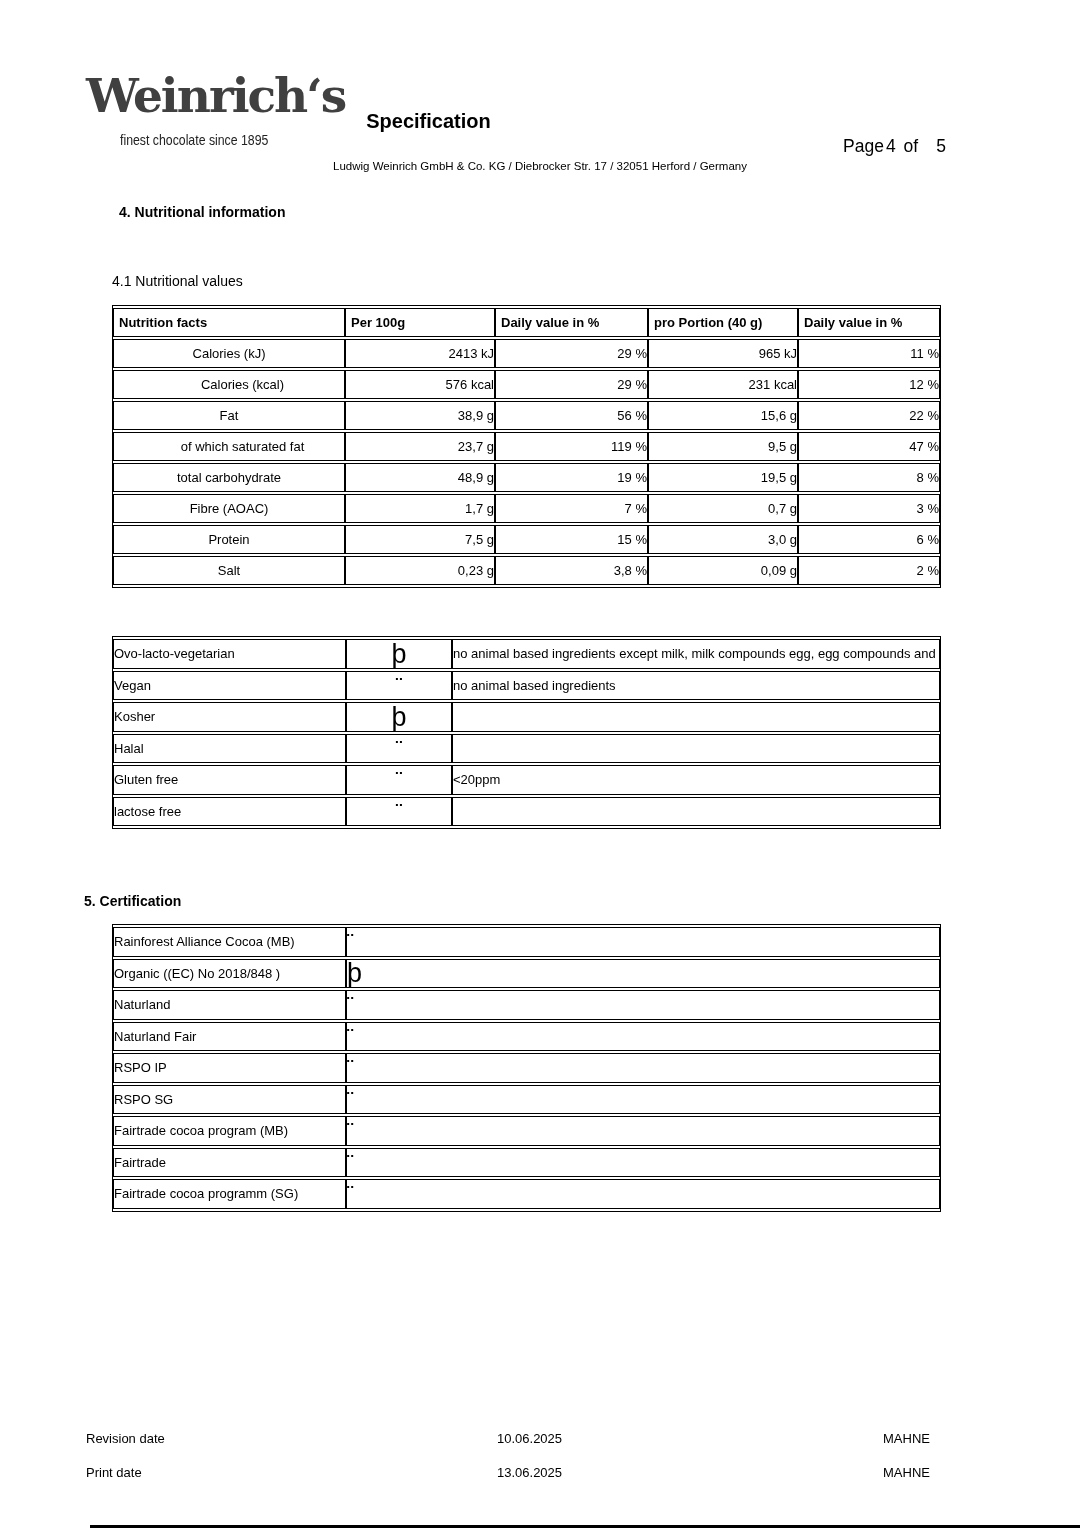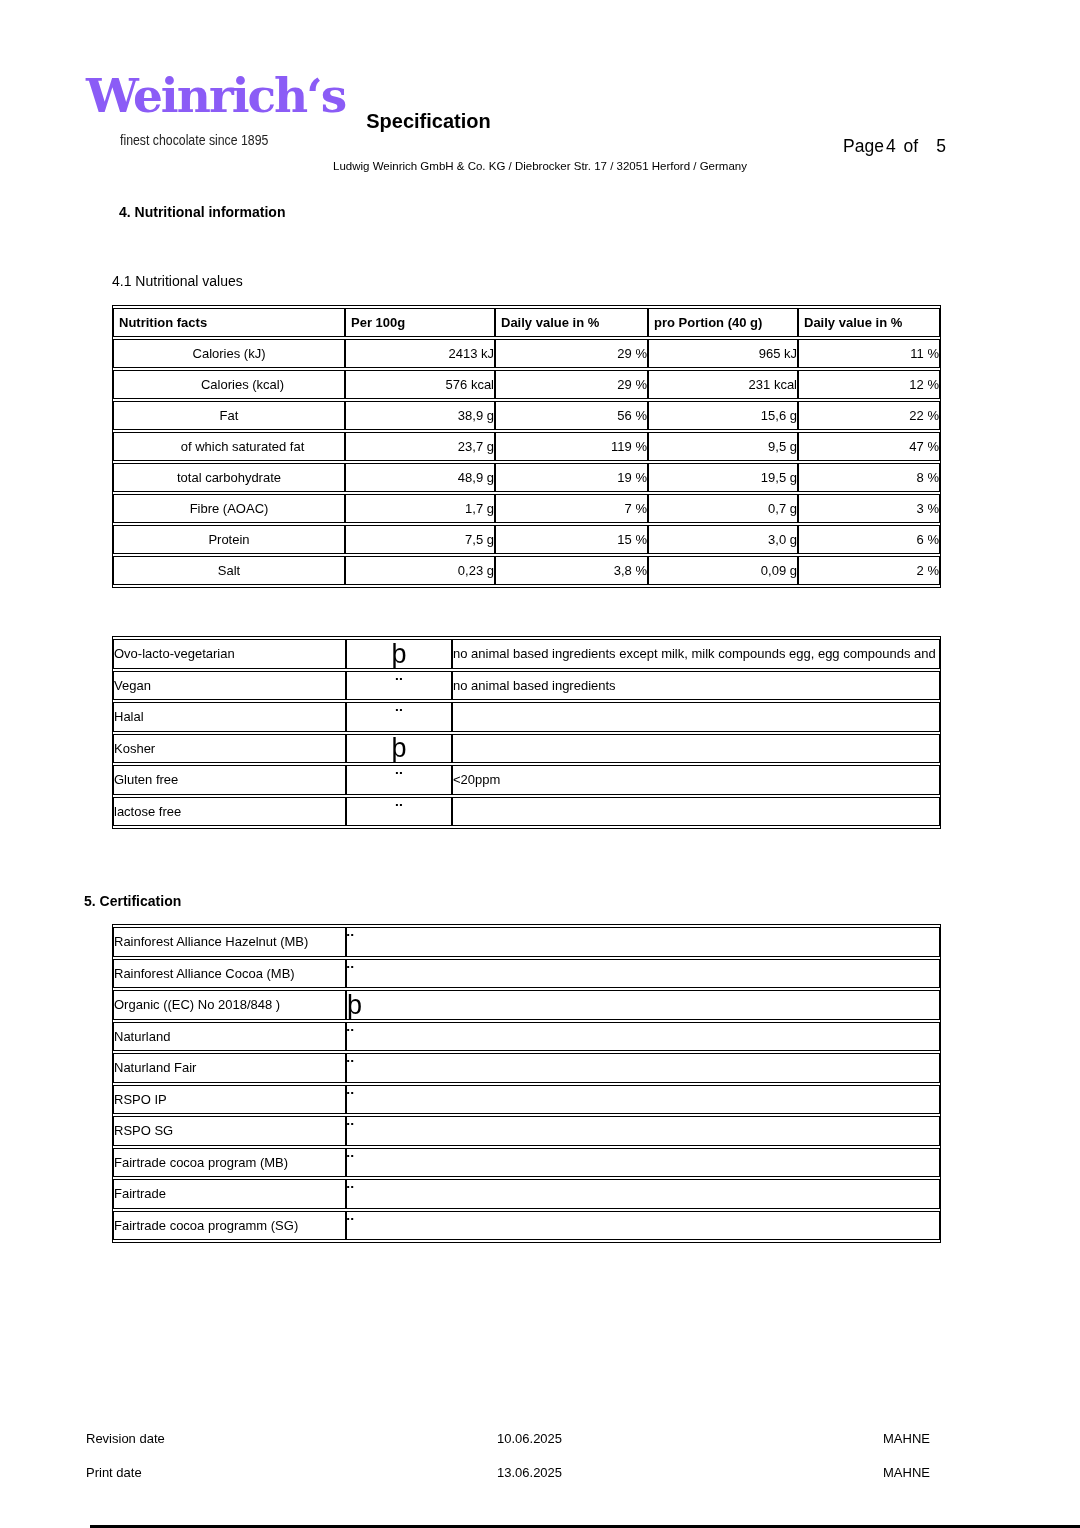--- a/index.html
+++ b/index.html
@@ -5,21 +5,21 @@
   html,body { margin:0; padding:0; background:#fff; }
   .page {
     position:relative; width:1080px; height:1528px; background:#ffffff;
     font-family:"Liberation Sans","DejaVu Sans",sans-serif; color:#000;
     overflow:hidden;
   }
   
   .logo { position:absolute; left:86px; top:68px; width:210px; }
   .logo-main {
     font-family:"DejaVu Serif",serif; font-weight:700; font-size:47px;
-    letter-spacing:-2px; color:#8b5cf6; white-space:nowrap;
+    letter-spacing:-2px; color:#404040; white-space:nowrap;
   }
   .logo-tag {
     margin-top:8px; margin-left:34px; font-size:15px; color:#222;
     white-space:nowrap; transform:scaleX(0.82); transform-origin:left center;
     font-family:"Liberation Sans",sans-serif;
   }
   .doc-title {
     position:absolute; top:110px; left:0; width:857px; text-align:center;
     font-size:20px; font-weight:bold;
   }
@@ -190,27 +190,27 @@
           <td class="sd-label">Ovo-lacto-vegetarian</td>
           <td class="sd-mark"><span class="mark-checked">þ</span></td>
           <td class="sd-comment">no animal based ingredients except milk, milk compounds egg, egg compounds and honey</td>
         </tr>
         <tr>
           <td class="sd-label">Vegan</td>
           <td class="sd-mark"><span class="mark-unchecked">¨</span></td>
           <td class="sd-comment">no animal based ingredients</td>
         </tr>
         <tr>
-          <td class="sd-label">Halal</td>
-          <td class="sd-mark"><span class="mark-unchecked">¨</span></td>
-          <td class="sd-comment"></td>
-        </tr>
-        <tr>
           <td class="sd-label">Kosher</td>
           <td class="sd-mark"><span class="mark-checked">þ</span></td>
+          <td class="sd-comment"></td>
+        </tr>
+        <tr>
+          <td class="sd-label">Halal</td>
+          <td class="sd-mark"><span class="mark-unchecked">¨</span></td>
           <td class="sd-comment"></td>
         </tr>
         <tr>
           <td class="sd-label">Gluten free</td>
           <td class="sd-mark"><span class="mark-unchecked">¨</span></td>
           <td class="sd-comment">&lt;20ppm</td>
         </tr>
         <tr>
           <td class="sd-label">lactose free</td>
           <td class="sd-mark"><span class="mark-unchecked">¨</span></td>
@@ -220,24 +220,20 @@
   </table>
 
   <div class="sec-heading" style="top:893px;">5. Certification</div>
   <table class="doc" id="cert-table">
     <colgroup id="cert-cols">
         <col style="width: 233px;">
         <col style="width: 594px;">
       </colgroup>
     <tbody id="cert-body">
         <tr>
-          <td class="cert-label">Rainforest Alliance Hazelnut (MB)</td>
-          <td class="cert-mark"><span class="mark-unchecked">¨</span></td>
-        </tr>
-        <tr>
           <td class="cert-label">Rainforest Alliance Cocoa (MB)</td>
           <td class="cert-mark"><span class="mark-unchecked">¨</span></td>
         </tr>
         <tr>
           <td class="cert-label">Organic ((EC) No 2018/848 )</td>
           <td class="cert-mark"><span class="mark-checked">þ</span></td>
         </tr>
         <tr>
           <td class="cert-label">Naturland</td>
           <td class="cert-mark"><span class="mark-unchecked">¨</span></td>

